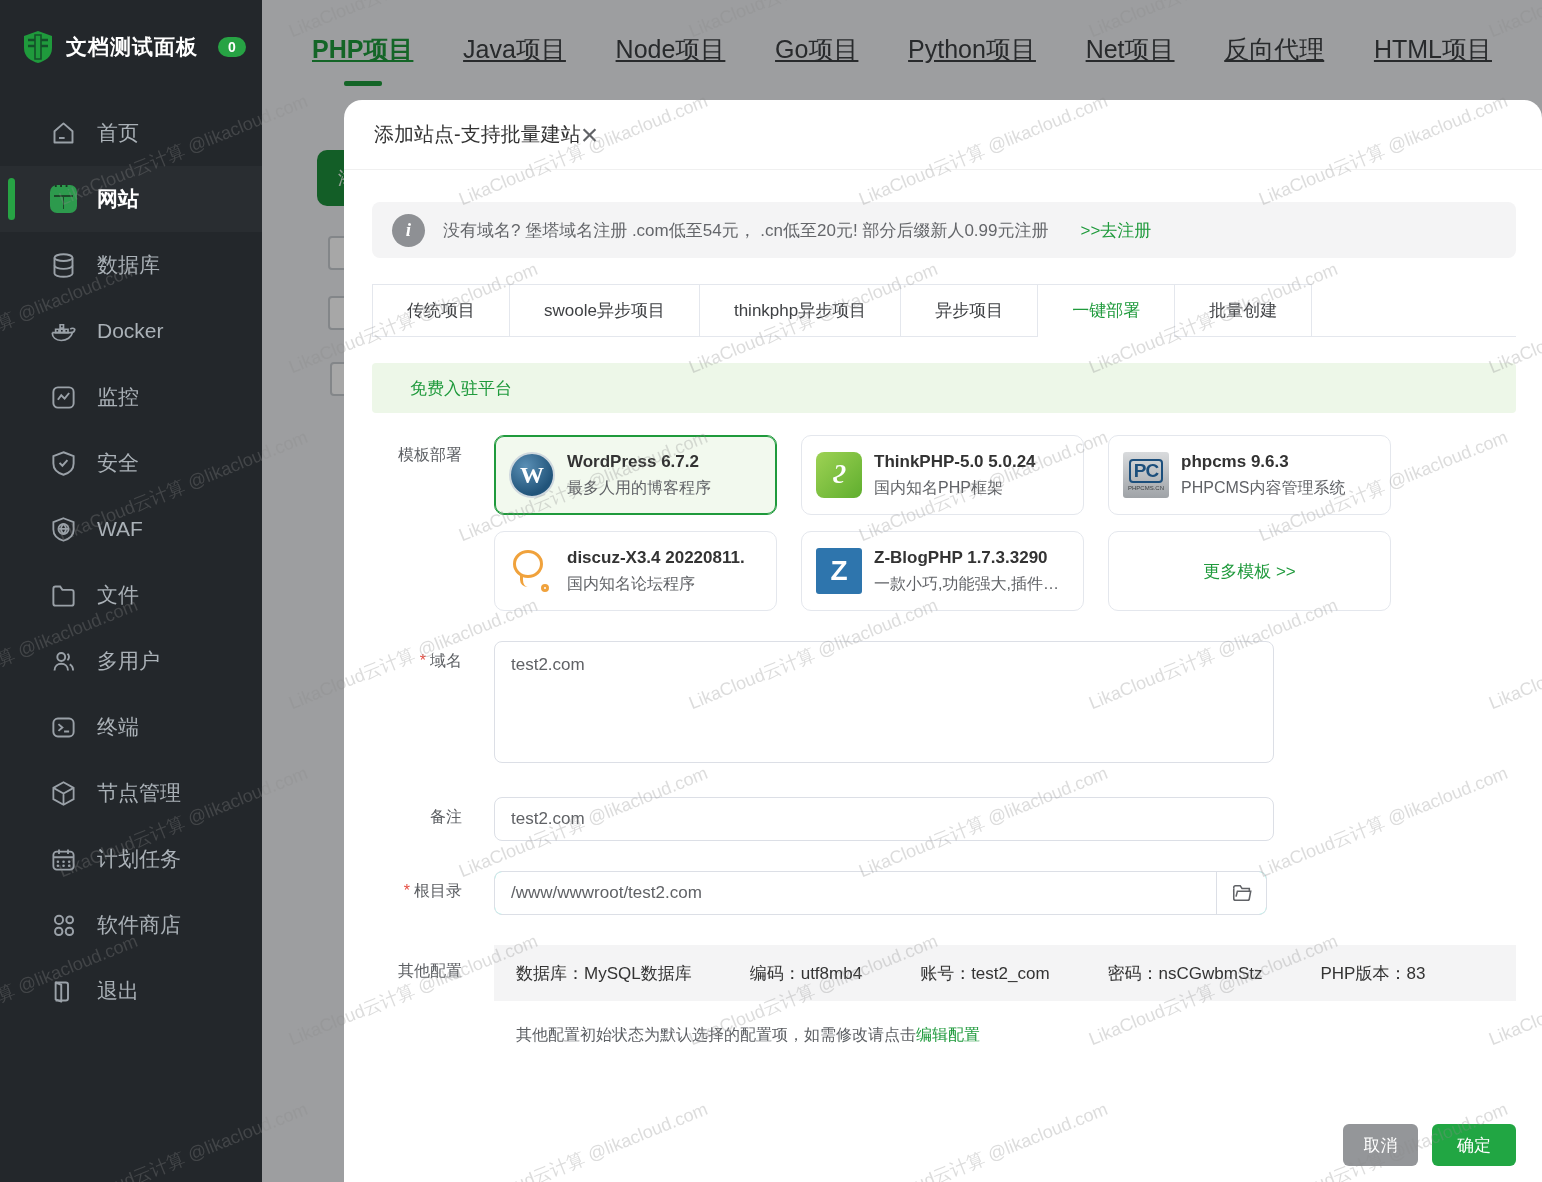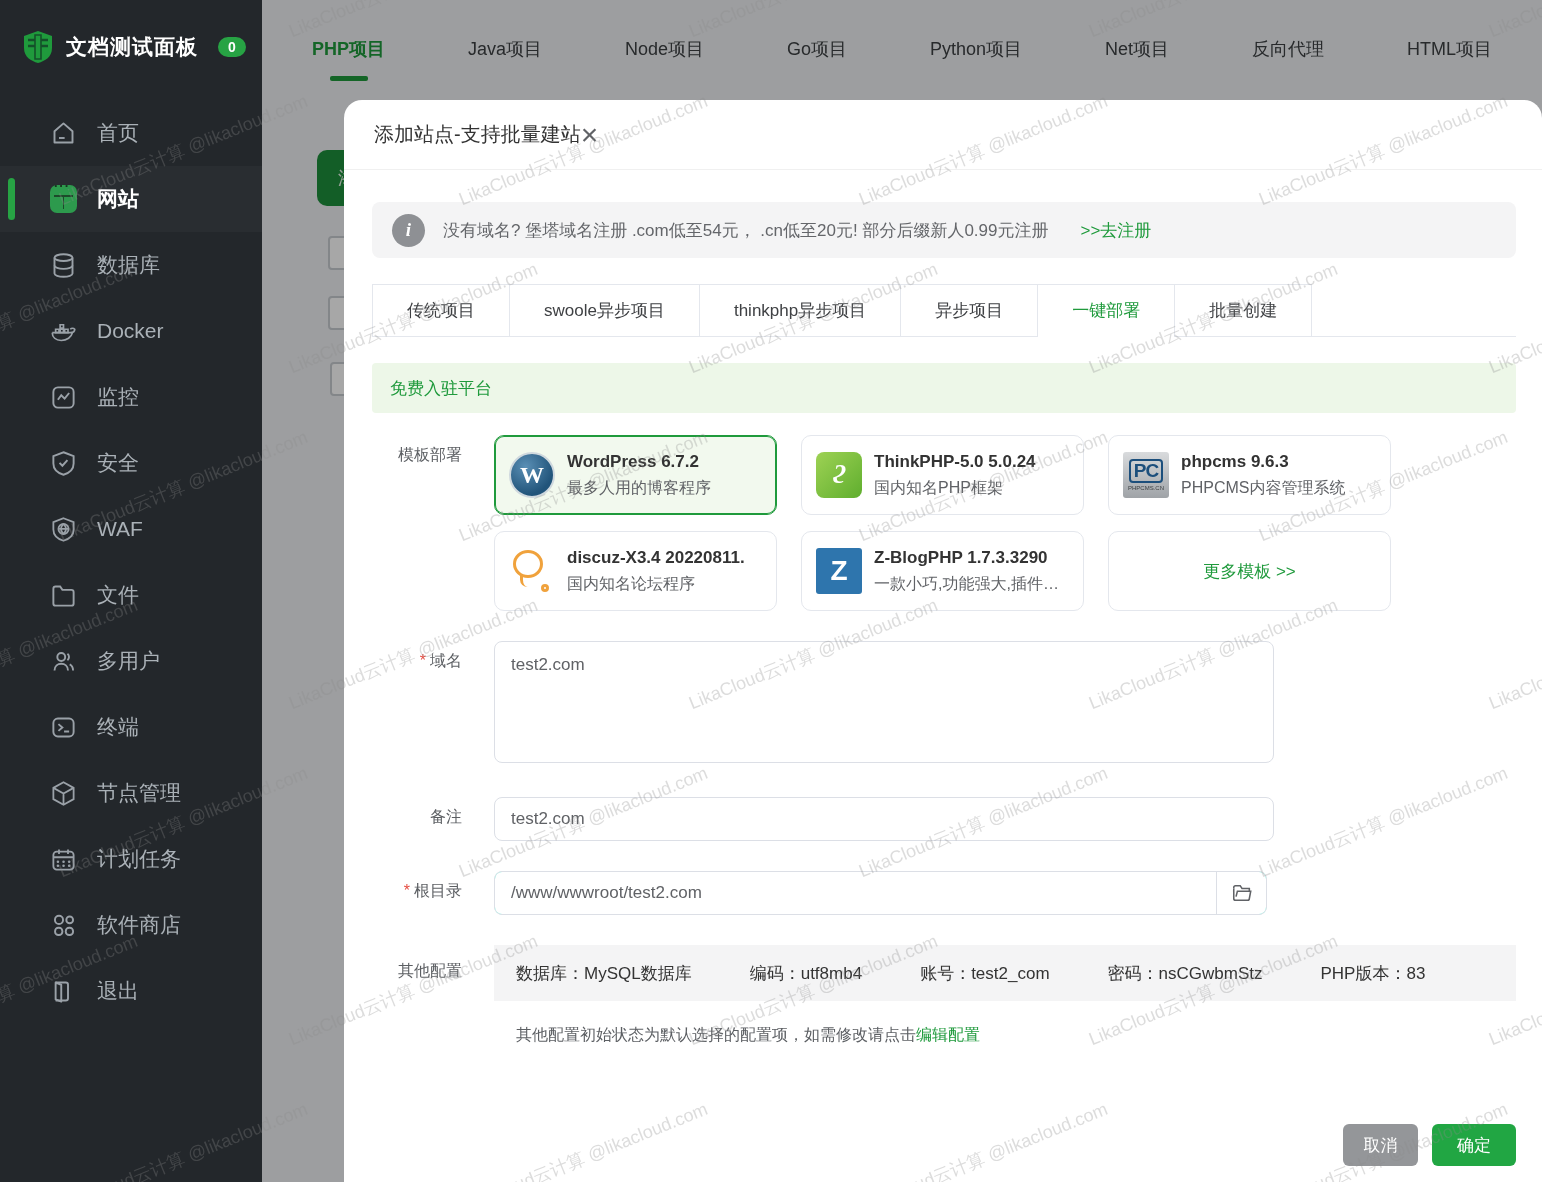--- a/index.html
+++ b/index.html
@@ -18,21 +18,21 @@
   .menu-item svg { width:27px; height:27px; }
   .menu-item.active { color:#fff; font-weight:bold; background:rgba(255,255,255,0.03); }
   .menu-item.active::before { content:""; position:absolute; left:8px; top:12px; bottom:12px; width:7px; border-radius:4px; background:#27a344; }
   .site-icon-box { width:30px; height:28px; background:#2d9a4d; border-radius:7px; position:relative; }
   .site-icon-box::before { content:"···"; position:absolute; top:-7px; left:4px; color:#15351f; font-size:13px; font-weight:bold; letter-spacing:1px; }
   .site-icon-box::after { content:""; position:absolute; left:4px; right:4px; top:10px; bottom:4px; border-top:2px solid #1c4a2a; background:linear-gradient(to right,transparent 46%,#1c4a2a 46%,#1c4a2a 54%,transparent 54%); }
 
   
   .content { position:absolute; left:262px; top:0; right:0; bottom:0; background:#eef0f3; }
   .topbar { display:flex; align-items:center; padding:0 50px; height:104px; gap:0; justify-content:space-between; }
-  .toptab { font-size:18px; color:#3d4043; cursor:pointer; position:relative; padding-bottom:6px; white-space:nowrap; }
+  .toptab { font-size:25px; color:#3d4043; cursor:pointer; position:relative; padding-bottom:6px; white-space:nowrap;text-decoration:underline; }
   .toptab.active { color:#1f9a3c; font-weight:bold; }
   .toptab.active::after { content:""; position:absolute; left:50%; transform:translateX(-50%); bottom:-14px; width:38px; height:5px; background:#1f9a3c; border-radius:2px; }
   .bg-add-btn { position:absolute; left:55px; top:150px; width:60px; height:56px; background:#1e8f3c; border-radius:10px; color:#e8f5e9; font-size:18px; display:flex; align-items:center; justify-content:center; }
   .bg-check { position:absolute; width:34px; height:34px; border:2px solid #c7cbd0; border-radius:4px; background:#fdfdfd; }
 
   .overlay { position:absolute; inset:0; background:rgba(0,0,0,0.34); z-index:2; }
 
   
   .modal { position:absolute; left:344px; top:100px; right:0; bottom:0; background:#fff; border-radius:18px 18px 0 0; z-index:10; }
   .modal-header { height:70px; display:flex; align-items:center; justify-content:flex-start; padding:0 34px 0 30px; border-bottom:1px solid #f0f0f0; }
@@ -45,21 +45,21 @@
   .notice-text { font-size:17px; color:#64666a; }
   .notice-link { font-size:17px; color:#1f9a3c; margin-left:14px; cursor:pointer; }
 
   .mtabs { display:flex; margin-top:26px; border-bottom:1px solid #e4e7ed; }
   .mtab { font-size:17px; color:#3f4144; padding:0 34px; height:52px; display:flex; align-items:center; border:1px solid #e4e7ed; border-bottom:none; border-left:none; cursor:pointer; position:relative; white-space:nowrap; }
   .mtab:first-child { border-left:1px solid #e4e7ed; }
   .mtab.active { color:#1f9a3c; }
   .mtab.active::after { content:""; position:absolute; left:0; right:0; bottom:-1px; height:2px; background:#fff; }
 
   .green-banner { margin-top:26px; background:#edf7e8; border-radius:4px; height:50px; display:flex; align-items:center; padding:0 18px; font-size:17px; color:#4c4f52; }
-  .green-banner .link { color:#1f9a3c; cursor:pointer; }
+  .green-banner .link { color:#1f9a3c; cursor:pointer;margin-left:20px; }
 
   .form { margin-top:22px; }
   .frow { display:flex; margin-bottom:30px; }
   .flabel { width:122px; flex:0 0 auto; text-align:right; padding-right:32px; font-size:16px; color:#5c5f63; padding-top:10px; white-space:nowrap; }
   .flabel .req { color:#e54d42; margin-right:4px; }
   .fcontrol { flex:1; }
 
   .tgrid { display:grid; grid-template-columns:repeat(3,283px); gap:16px 24px; }
   .tcard { height:80px; border:1px solid #e4e7ed; border-radius:10px; display:flex; align-items:center; gap:12px; padding:0 14px; background:#fff; cursor:pointer; }
   .tcard.selected { border:1px solid #1f9a3c; background:#f2f9ee; box-shadow:0 0 0 1px #1f9a3c inset; }

